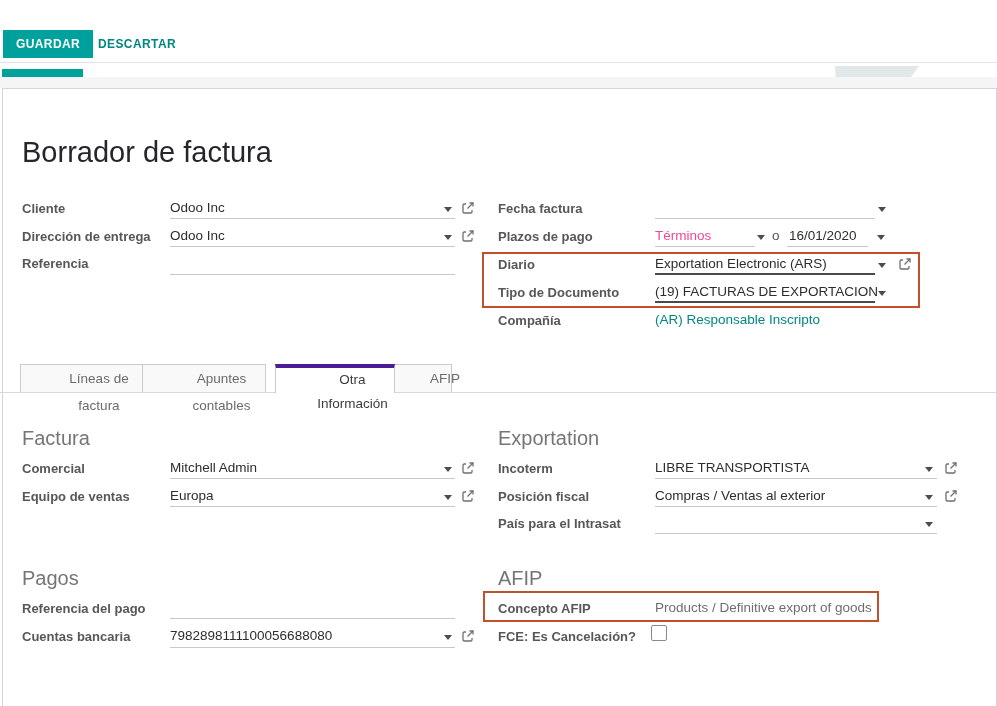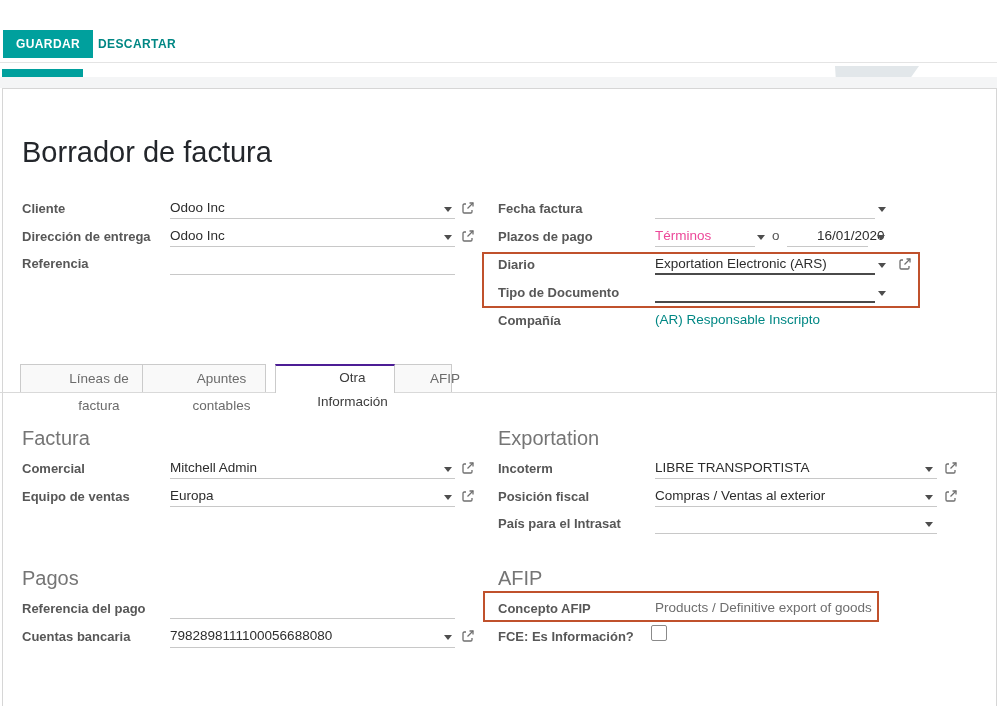--- a/index.html
+++ b/index.html
@@ -42,21 +42,21 @@
   
   .hl-box { position:absolute; border:2px solid #c0512c; pointer-events:none; }
   .hl-box.b1 { left:482px; top:252px; width:438px; height:56px; }
   .hl-box.b2 { left:483px; top:591px; width:396px; height:31px; }
 
   
   .tabbar-line { position:absolute; left:0; top:392px; width:997px; height:1px; background:#d9d9d9; }
   .tab { position:absolute; top:364px; height:28px; line-height:27px; text-align:center;
          font-size:13.5px; color:#6b6b6b; background:#f9f9f9; border:1px solid #cbcbcb;
          border-bottom:none; cursor:pointer; z-index:1;padding-left:35px; }
-  .tab.active { height:29px; background:#fff; color:#3c3c3c; border-top:2px solid #4c1d95;
+  .tab.active { height:29px; background:#fff; color:#3c3c3c; border-top:4px solid #4c1d95;
          line-height:24px; z-index:2; }
   .tab.t0 { left:20px;  width:123px; }
   .tab.t1 { left:142px; width:124px; }
   .tab.t2 { left:275px; width:120px; }
   .tab.t3 { left:394px; width:58px;  }
 
   .section-title { position:absolute; font-size:20px; color:#757575; }
 
   .checkbox { position:absolute; left:651px; top:625px; width:16px; height:16px; background:#fff;
               border:1px solid #8a8a8a; border-radius:2px; cursor:pointer; }
@@ -109,37 +109,38 @@
   <div class="flabel" style="left:498px;top:201px">Fecha factura</div>
   <div class="fvalue" style="left:655px;top:200px;width:220px;height:17px"></div>
   <div class="uline" style="left:655px;top:218px;width:220px"></div>
   <div class="caret" style="left:878px;top:207px"></div>
 
   <div class="flabel" style="left:498px;top:229px">Plazos de pago</div>
   <div class="fvalue placeholder" style="left:655px;top:228px">Términos</div>
   <div class="uline" style="left:655px;top:246px;width:100px"></div>
   <div class="caret" style="left:757px;top:235px"></div>
   <div class="or-sep" style="left:772px;top:228px">o</div>
-  <div class="fvalue" style="left:817px;top:228px">16/01/2020</div>
+  <div class="fvalue" style="left:789px;top:228px">16/01/2020</div>
   <div class="uline" style="left:787px;top:246px;width:81px"></div>
   <div class="caret" style="left:877px;top:235px"></div>
 
   <div class="flabel" style="left:498px;top:257px">Diario</div>
   <div class="fvalue" style="left:655px;top:256px">Exportation Electronic (ARS)</div>
   <div class="uline req" style="left:655px;top:273px;width:220px"></div>
   <div class="caret" style="left:878px;top:263px"></div>
   <span class="extlink" style="left:898px;top:257px">
     <svg viewBox="0 0 14 14" width="14" height="14">
         <path d="M5 3H3.2C2.5 3 2 3.5 2 4.2v6.6C2 11.5 2.5 12 3.2 12h6.6c.7 0 1.2-.5 1.2-1.2V9" fill="none" stroke="#6f6f6f" stroke-width="1.3"></path>
         <path d="M6.5 7.5L12 2" fill="none" stroke="#6f6f6f" stroke-width="1.3"></path>
         <path d="M8.5 2H12v3.5" fill="none" stroke="#6f6f6f" stroke-width="1.3"></path>
       </svg>
   </span>
 
   <div class="flabel" style="left:498px;top:285px">Tipo de Documento</div>
+  <div class="fvalue" style="left:655px;top:284px">(19) FACTURAS DE EXPORTACION</div>
   <div class="uline req" style="left:655px;top:301px;width:220px"></div>
   <div class="caret" style="left:878px;top:291px"></div>
 
   <div class="flabel" style="left:498px;top:313px">Compañía</div>
   <div class="fvalue link" style="left:655px;top:312px">(AR) Responsable Inscripto</div>
 
   <div class="hl-box b1"></div>
 
   <div class="tabbar-line"></div>
   <div class="tab t0">Líneas de factura</div>
@@ -221,16 +222,16 @@
         <path d="M8.5 2H12v3.5" fill="none" stroke="#6f6f6f" stroke-width="1.3"></path>
       </svg>
   </span>
 
   <div class="section-title" style="left:498px;top:567px">AFIP</div>
 
   <div class="flabel" style="left:498px;top:601px">Concepto AFIP</div>
   <div class="fvalue readonly" style="left:655px;top:600px">Products / Definitive export of goods</div>
   <div class="hl-box b2"></div>
 
-  <div class="flabel" style="left:498px;top:629px">FCE: Es Información?</div>
+  <div class="flabel" style="left:498px;top:629px">FCE: Es Cancelación?</div>
   <div class="checkbox"></div>
 
 </div>
 
 </body></html>

